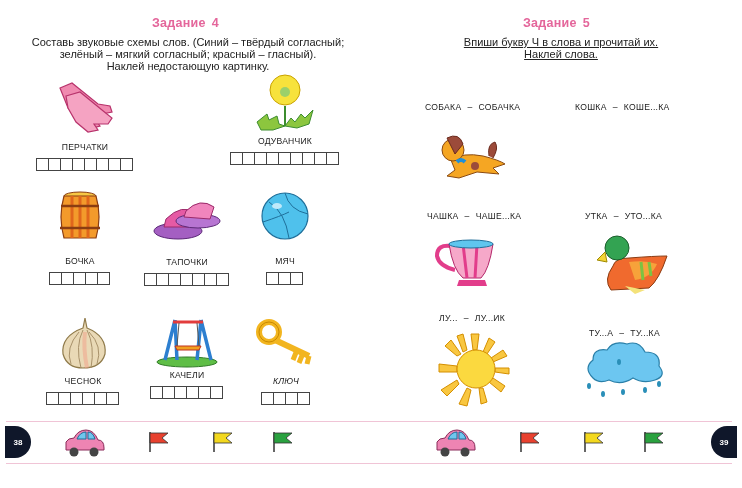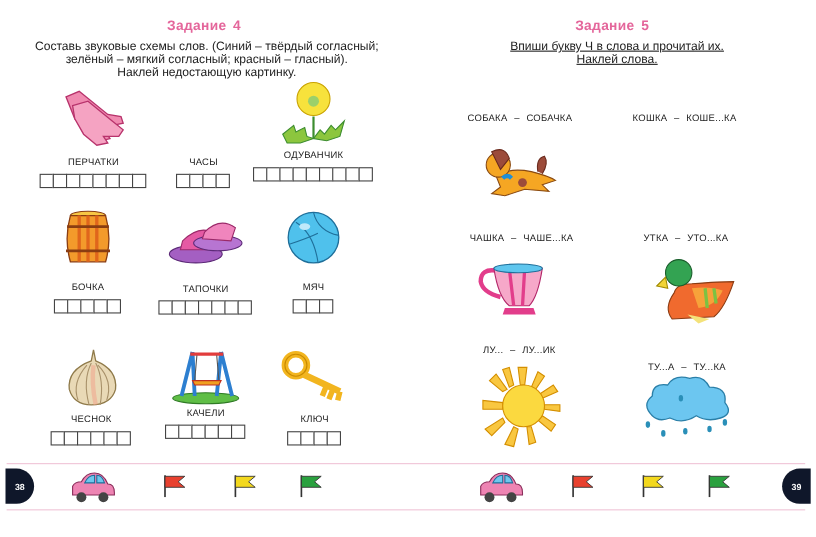--- a/index.html
+++ b/index.html
@@ -68,30 +68,20 @@
         <span class="box"></span>
         <span class="box"></span>
         <span class="box"></span>
         <span class="box"></span>
         <span class="box"></span>
         <span class="box"></span>
         <span class="box"></span>
     </div>
   </div>
 
-  <div class="item" style="left:150px; top:78px; width:70px;">
-    <div style="height:58px"></div>
-    <span class="word" style="margin-top:6px">ЧАСЫ</span>
-    <div class="boxes">
-      <span class="box"></span>
-        <span class="box"></span>
-        <span class="box"></span>
-        <span class="box"></span>
-    </div>
-  </div>
 
   <div class="item" style="left:222px; top:72px; width:126px;">
     <svg class="pic" width="64" height="64" viewBox="0 0 64 64">
       <path d="M32 34 L32 54" stroke="#3c8d2f" stroke-width="2"></path>
       <path d="M4 50 L14 42 L16 48 L24 44 L26 52 L32 54 L20 58 L8 58 Z" fill="#8cc63e" stroke="#3c8d2f" stroke-width="1"></path>
       <path d="M60 38 L52 46 L48 42 L42 50 L38 46 L32 54 L44 56 L56 52 Z" fill="#8cc63e" stroke="#3c8d2f" stroke-width="1"></path>
       <circle cx="32" cy="18" r="15" fill="#f7e23c" stroke="#c9a200" stroke-width="1"></circle>
       <circle cx="32" cy="20" r="5" fill="#9bd06a"></circle>
     </svg>
     <span class="word">ОДУВАНЧИК</span>
@@ -187,21 +177,21 @@
     <div class="boxes">
       <span class="box"></span>
         <span class="box"></span>
         <span class="box"></span>
         <span class="box"></span>
         <span class="box"></span>
         <span class="box"></span>
     </div>
   </div>
 
-  <div class="item" style="left:248px; top:314px; width:76px;">
+  <div class="item" style="left:248px; top:314px; width:76px;font-style:italic;">
     <svg class="pic" width="66" height="56" viewBox="0 0 66 56">
       <circle cx="16" cy="18" r="10" fill="none" stroke="#f2b51f" stroke-width="6"></circle>
       <path d="M22 26 L56 42" stroke="#f2b51f" stroke-width="6"></path>
       <path d="M44 36 L40 46 M50 39 L46 49 M56 42 L54 50" stroke="#f2b51f" stroke-width="5"></path>
       <circle cx="16" cy="18" r="10" fill="none" stroke="#c98a00" stroke-width="1"></circle>
     </svg>
     <span class="word" style="margin-top:6px">КЛЮЧ</span>
     <div class="boxes">
       <span class="box"></span>
         <span class="box"></span>

